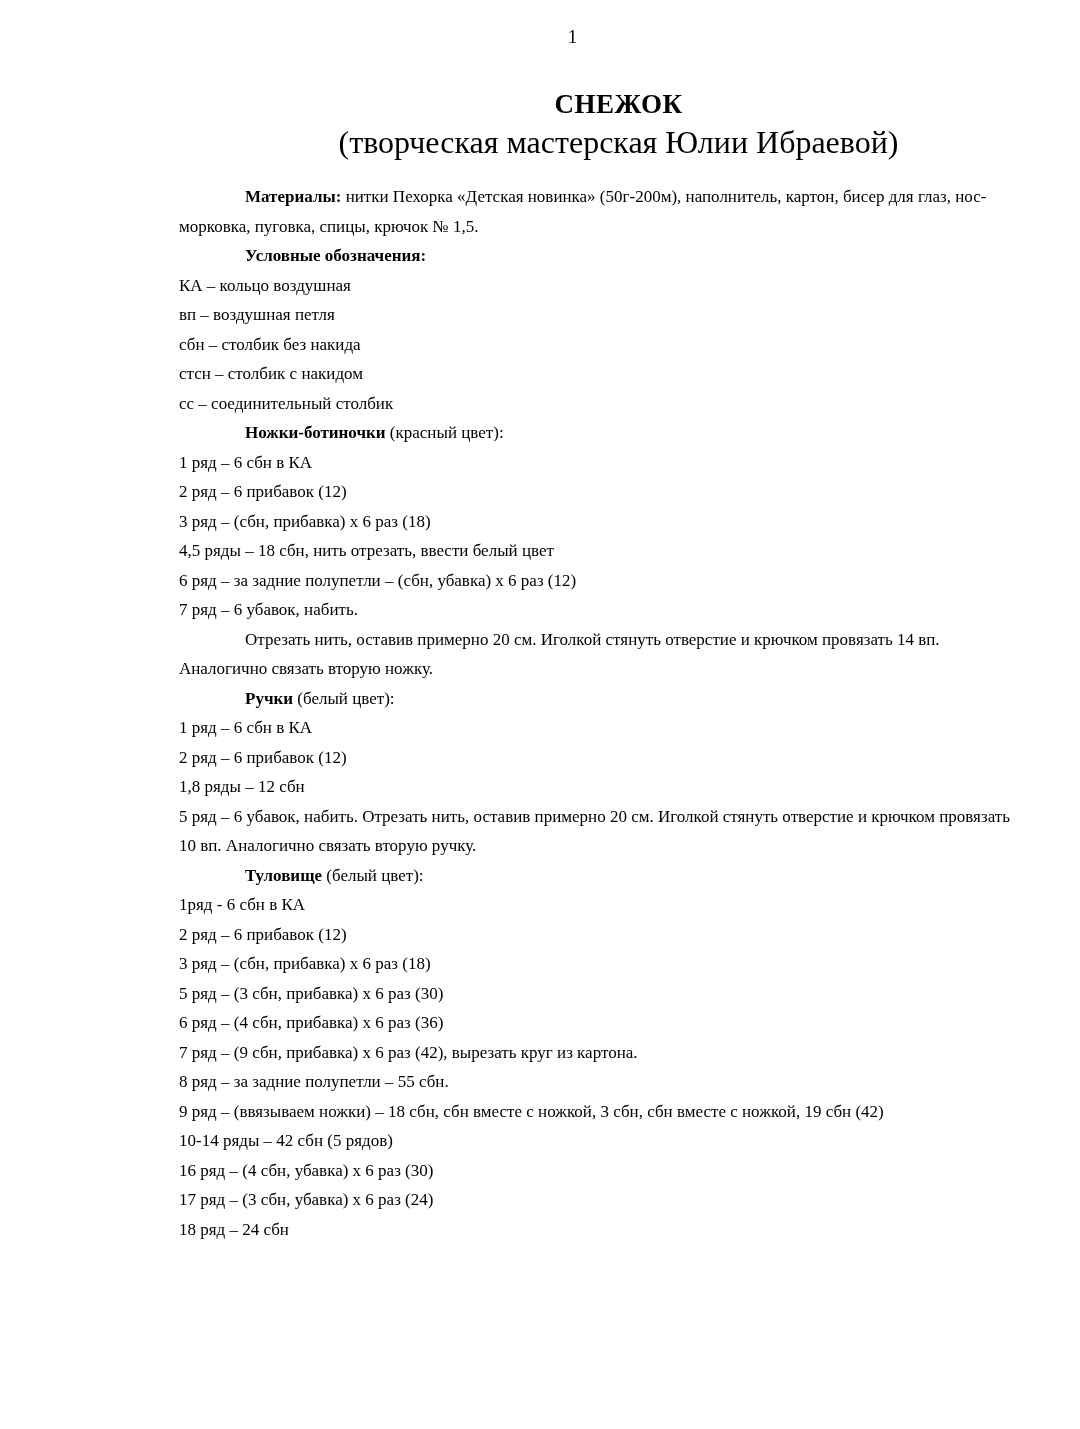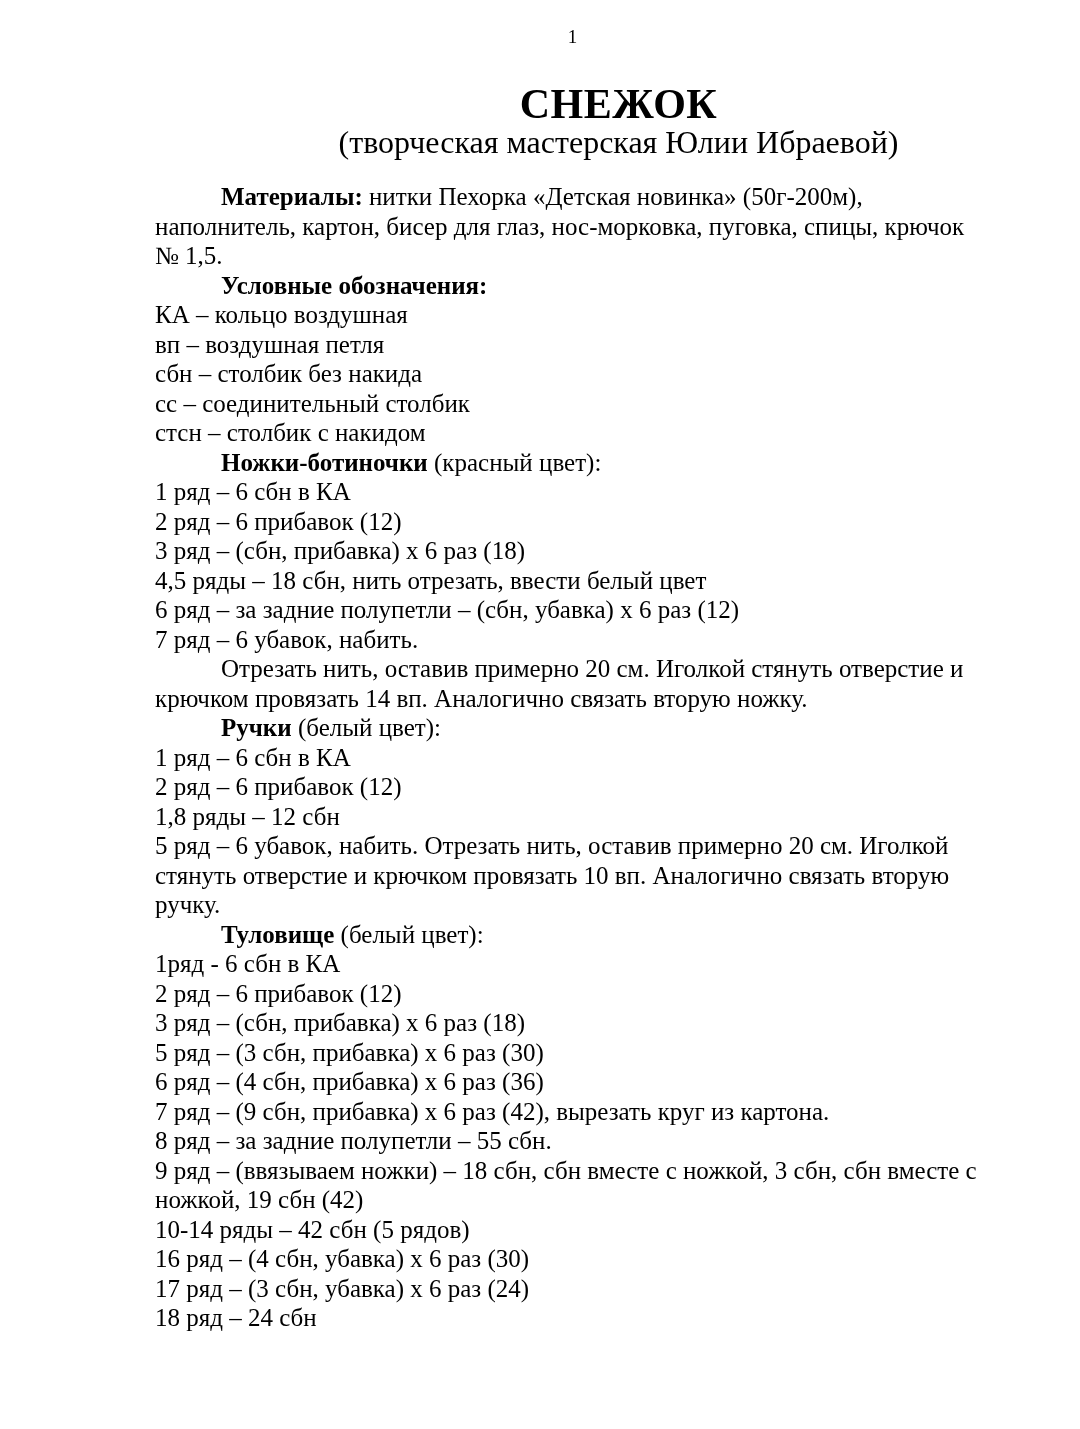--- a/index.html
+++ b/index.html
@@ -22,34 +22,35 @@
     text-align: center;
     font-size: 19px;
     line-height: 22px;
   }
   .title-block {
     text-align: center;
     padding-left: 92px; 
   }
   .doc-title {
     margin: 34px 0 0 0;
-    font-size: 42px;
+    font-size: 27px;
     line-height: 44px;
     font-weight: bold;
     letter-spacing: 0.5px;
   }
   .doc-subtitle {
     font-size: 32px;
     line-height: 32px;
   }
   .content {
     margin-top: 24px;
-    font-size: 25px;
+    font-size: 17px;
     line-height: 29.5px;
     width: 835px;
+    margin-left: 24px;
   }
   .content p {
     margin: 0;
   }
   .indent {
     text-indent: 66px;
   }
   .bold {
     font-weight: bold;
   }
@@ -70,22 +71,22 @@
   </div>
 
   <div class="content">
 
     <p class="indent"><span class="bold">Материалы:</span><span> нитки Пехорка «Детская новинка» (50г-200м), наполнитель, картон, бисер для глаз, нос-морковка, пуговка, спицы, крючок № 1,5.</span></p>
 
     <p class="indent bold">Условные обозначения:</p>
     <div class="line">КА – кольцо воздушная</div>
     <div class="line">вп – воздушная петля</div>
     <div class="line">сбн – столбик без накида</div>
+    <div class="line">стсн – столбик с накидом</div>
     <div class="line">сс – соединительный столбик</div>
-    <div class="line">стсн – столбик с накидом</div>
 
     <p class="indent"><span class="bold">Ножки-ботиночки</span><span> (красный цвет):</span></p>
     <div class="line">1 ряд – 6 сбн в КА</div>
     <div class="line">2 ряд – 6 прибавок (12)</div>
     <div class="line">3 ряд – (сбн, прибавка) х 6 раз (18)</div>
     <div class="line">4,5 ряды – 18 сбн, нить отрезать, ввести белый цвет</div>
     <div class="line">6 ряд – за задние полупетли – (сбн, убавка) х 6 раз (12)</div>
     <div class="line">7 ряд – 6 убавок, набить.</div>
     <p class="indent">Отрезать нить, оставив примерно 20 см. Иголкой стянуть отверстие и крючком провязать 14 вп. Аналогично связать вторую ножку.</p>
 

